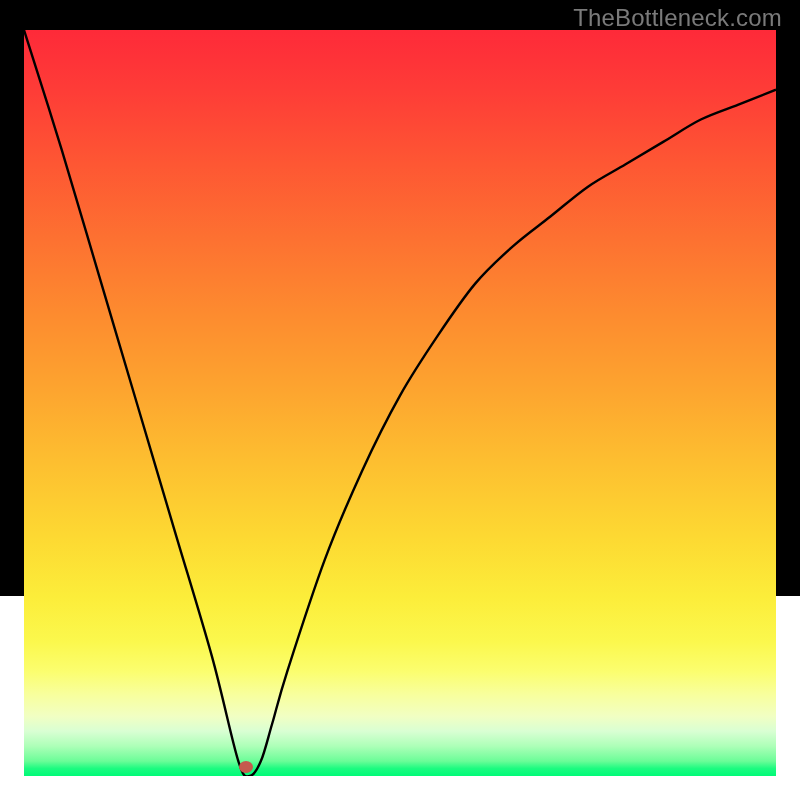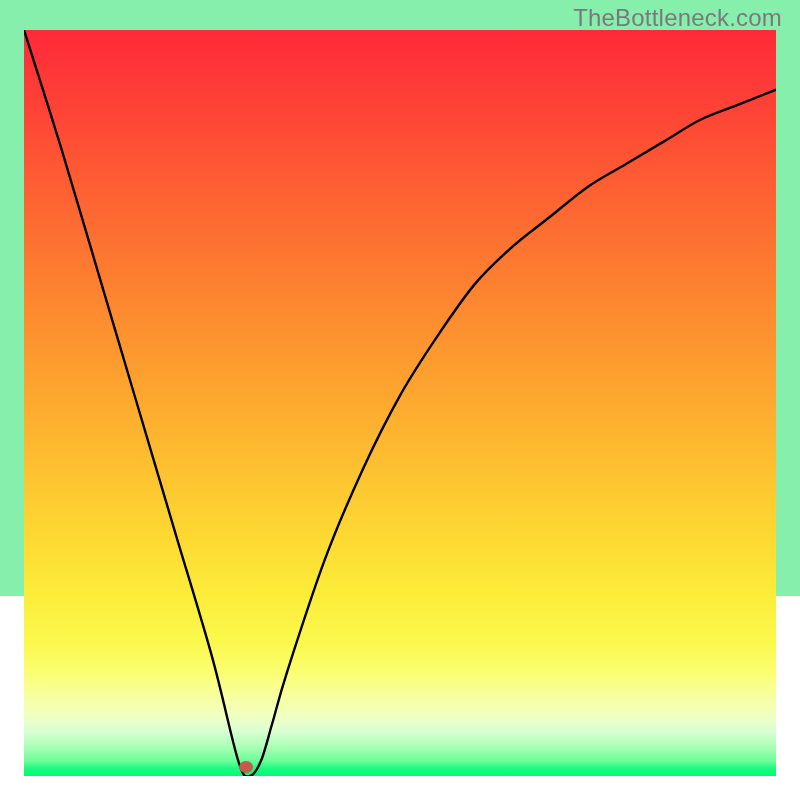--- a/index.html
+++ b/index.html
@@ -1,20 +1,20 @@
 <!DOCTYPE html>
 <html><head>
 <meta charset="utf-8">
 <style>
   * { margin: 0; padding: 0; box-sizing: border-box; }
   html, body { width: 800px; height: 800px; overflow: hidden; }
   .outer {
     width: 800px;
     height: 596px;
-    background: #86efac;
+    background: #000000;
     position: relative;
   }
   .watermark {
     position: absolute;
     top: 4px;
     right: 18px;
     font-family: Arial, Helvetica, sans-serif;
     font-size: 24px;
     color: #7a7a7a;
     letter-spacing: 0.2px;

